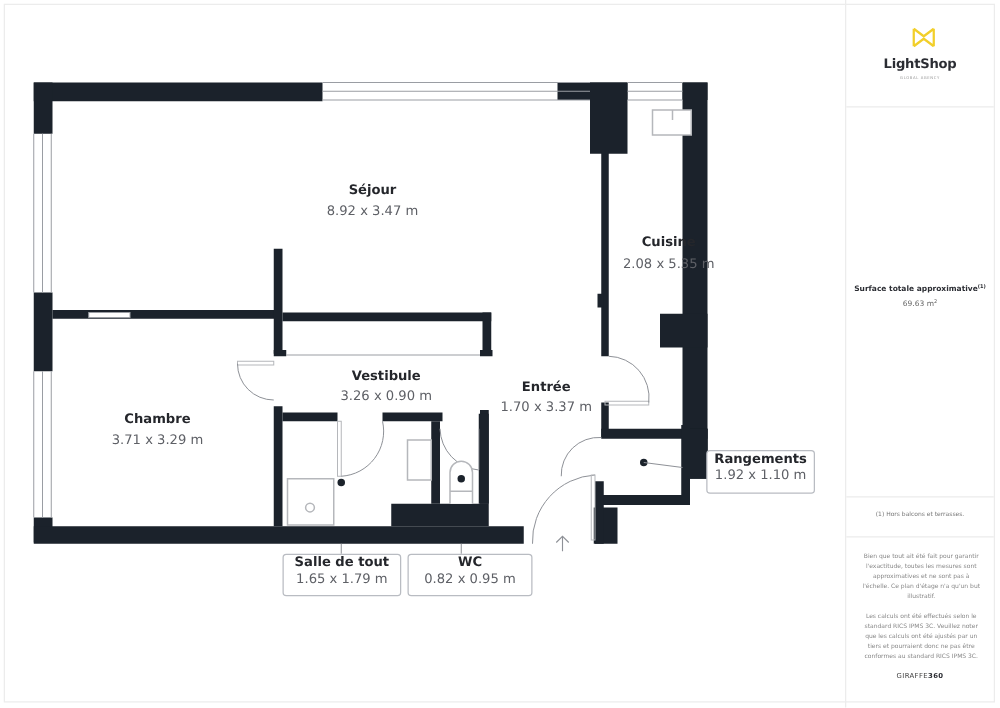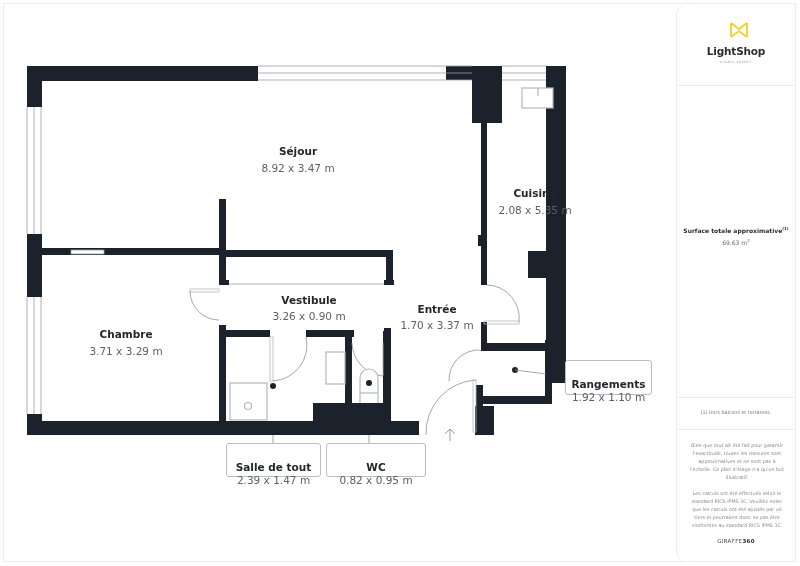--- a/index.html
+++ b/index.html
@@ -1,19 +1,19 @@
 <!DOCTYPE html>
 <html><head>
 <meta charset="utf-8">
 <style>
   html, body { margin:0; padding:0; background:#ffffff; }
   body { width:800px; height:566px; position:relative; overflow:hidden; font-family:"DejaVu Sans", sans-serif; }
   .page-frame { position:absolute; left:3px; top:3px; width:793px; height:559px; border:1px solid #ececec; box-sizing:border-box; }
   .plan { position:absolute; left:0; top:0; width:680px; height:566px; }
-  .sidebar { position:absolute; left:676px; top:0; width:124px; height:566px; border-left:1px solid #ececec; box-sizing:border-box;border-radius:17px; }
+  .sidebar { position:absolute; left:676px; top:0; width:124px; height:566px; border-left:1px solid #ececec; box-sizing:border-box; }
   .side-sec { position:absolute; left:0; width:118px; border-bottom:1px solid #ececec; box-sizing:border-box; }
   .logo-sec { top:0; height:86px; }
   .logo-mark { position:absolute; left:52px; top:22px; width:20px; height:16px; }
   .logo-text { position:absolute; left:0; width:118px; top:45px; text-align:center; font-size:10.5px; font-weight:bold; color:#2b2d33; letter-spacing:-0.2px; }
   .logo-sub { position:absolute; left:0; width:118px; top:60px; text-align:center; font-size:3px; color:#999; letter-spacing:0.5px; }
   .surface-sec { top:86px; height:312px; }
   .surface-label { position:absolute; left:0; width:118px; top:140px; text-align:center; font-size:6px; font-weight:bold; color:#2b2d33; }
   .surface-label sup { font-size:4px; }
   .surface-value { position:absolute; left:0; width:118px; top:152px; text-align:center; font-size:6px; color:#666; }
   .surface-value sup { font-size:4px; }
@@ -21,21 +21,21 @@
   .note-text { position:absolute; left:0; width:118px; top:12px; text-align:center; font-size:4.8px; color:#777; }
   .disclaimer-sec { top:430px; height:132px; border-bottom:none; }
   .disc { position:absolute; left:10px; width:100px; text-align:center; font-size:4.8px; line-height:8px; color:#888; }
   .disc1 { top:12px; }
   .disc2 { top:60px; }
   .brand { position:absolute; left:0; width:118px; top:108px; text-align:center; font-size:5.5px; color:#444; letter-spacing:0.3px; }
   .brand b { color:#2b2d33; }
   .room-name { font-family:"DejaVu Sans", sans-serif; font-size:10.5px; font-weight:bold; fill:#24262b; }
   .room-dim { font-family:"DejaVu Sans", sans-serif; font-size:10.5px; fill:#5e6066; }
   .callout { position:absolute; background:#fff; border:1px solid #b9bcc2; border-radius:3px; text-align:center; box-sizing:border-box; }
-  .callout .cname { font-size:10.5px; font-weight:bold; color:#24262b; line-height:13px; margin-top:17px; white-space:nowrap; }
+  .callout .cname { font-size:10.5px; font-weight:bold; color:#24262b; line-height:13px; margin-top:0; white-space:nowrap; }
   .callout .cdim { font-size:10.5px; color:#5e6066; line-height:13px; white-space:nowrap; }
 </style>
 </head>
 <body>
 
 <div class="page-frame"></div>
 
 <svg class="plan" viewBox="0 0 680 566" xmlns="http://www.w3.org/2000/svg">
   <g fill="#1b222b">
 
@@ -153,21 +153,21 @@
   <text class="room-name" x="437" y="313" text-anchor="middle">Entrée</text>
   <text class="room-dim" x="437" y="329" text-anchor="middle">1.70 x 3.37 m</text>
 </svg>
 
 <div class="callout" style="left:565px; top:360px; width:87px; height:35px;">
   <div class="cname">Rangements</div>
   <div class="cdim">1.92 x 1.10 m</div>
 </div>
 <div class="callout" style="left:226px; top:443px; width:95px; height:34px;">
   <div class="cname">Salle de tout</div>
-  <div class="cdim">2.39 x 1.47 m</div>
+  <div class="cdim">1.65 x 1.79 m</div>
 </div>
 <div class="callout" style="left:326px; top:443px; width:100px; height:34px;">
   <div class="cname">WC</div>
   <div class="cdim">0.82 x 0.95 m</div>
 </div>
 
 <div class="sidebar">
   <div class="side-sec logo-sec">
     <svg class="logo-mark" viewBox="0 0 20 16">
       <path d="M2 1 L10 7 L18 1 M2 15 L10 9 L18 15 M2 1 L2 15 M18 1 L18 15" stroke="#f2cf2a" stroke-width="1.8" fill="none"></path>

